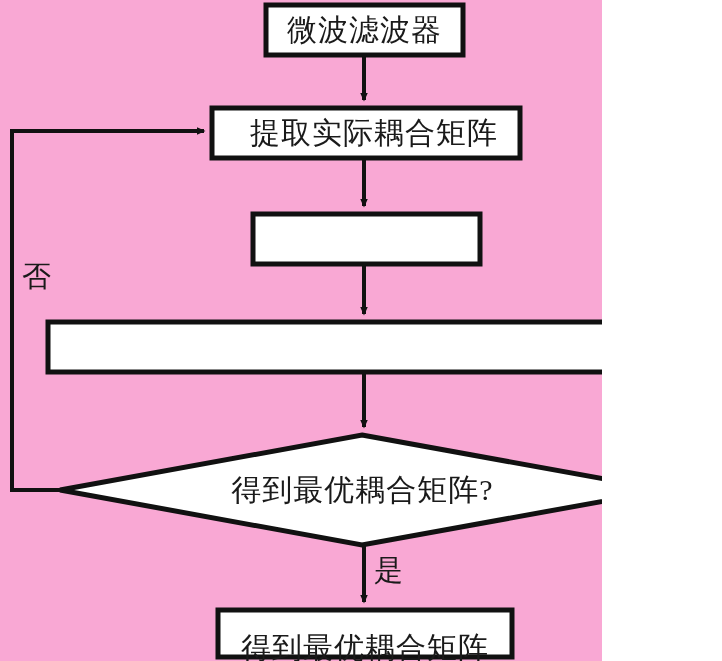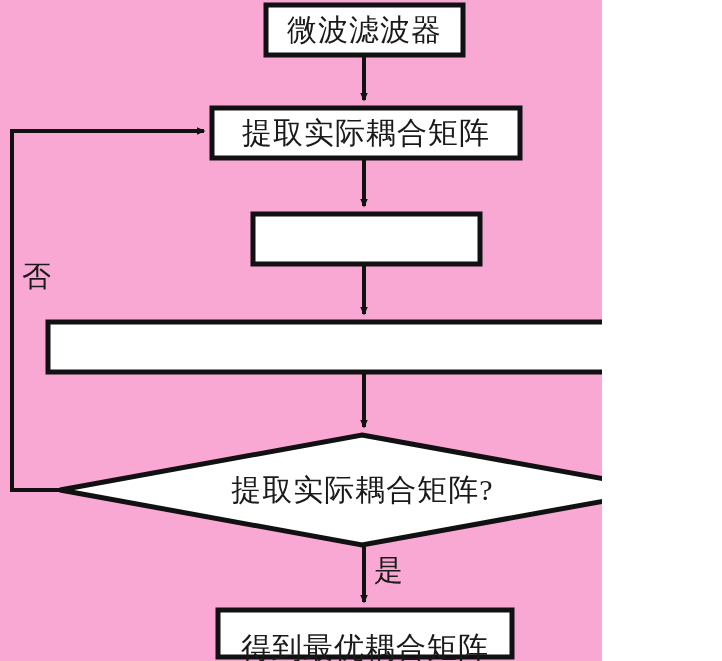--- a/index.html
+++ b/index.html
@@ -80,25 +80,25 @@
 
     <line x1="364" y1="372" x2="364" y2="427" stroke="#111111" stroke-width="4" marker-end="url(#arrowhead)"></line>
 
     <line x1="364" y1="545" x2="364" y2="602" stroke="#111111" stroke-width="4" marker-end="url(#arrowhead)"></line>
 
     <polyline points="60,490 12,490 12,131 204,131" fill="none" stroke="#111111" stroke-width="4" stroke-linejoin="miter" marker-end="url(#arrowhead)"></polyline>
   </svg>
 
   <div class="node-label" style="left:266px; top:5px; width:197px; height:50px;">微波滤波器</div>
 
-  <div class="node-label" style="left:212px; top:108px; width:308px; height:50px;">提取实际耦合矩阵</div>
+  <div class="node-label" style="left:220px; top:108px; width:308px; height:50px;">提取实际耦合矩阵</div>
 
 
 
-  <div class="node-label" style="left:60px; top:465px; width:605px; height:50px;">提取实际耦合矩阵?</div>
+  <div class="node-label" style="left:60px; top:465px; width:605px; height:50px;">得到最优耦合矩阵?</div>
 
   <div class="node-label" style="left:218px; top:624px; width:294px; height:47px;">得到最优耦合矩阵</div>
 
   <div class="edge-label" style="left:22px; top:262px;">否</div>
 
   <div class="edge-label" style="left:374px; top:556px;">是</div>
 
 </div>
 
 </body></html>

